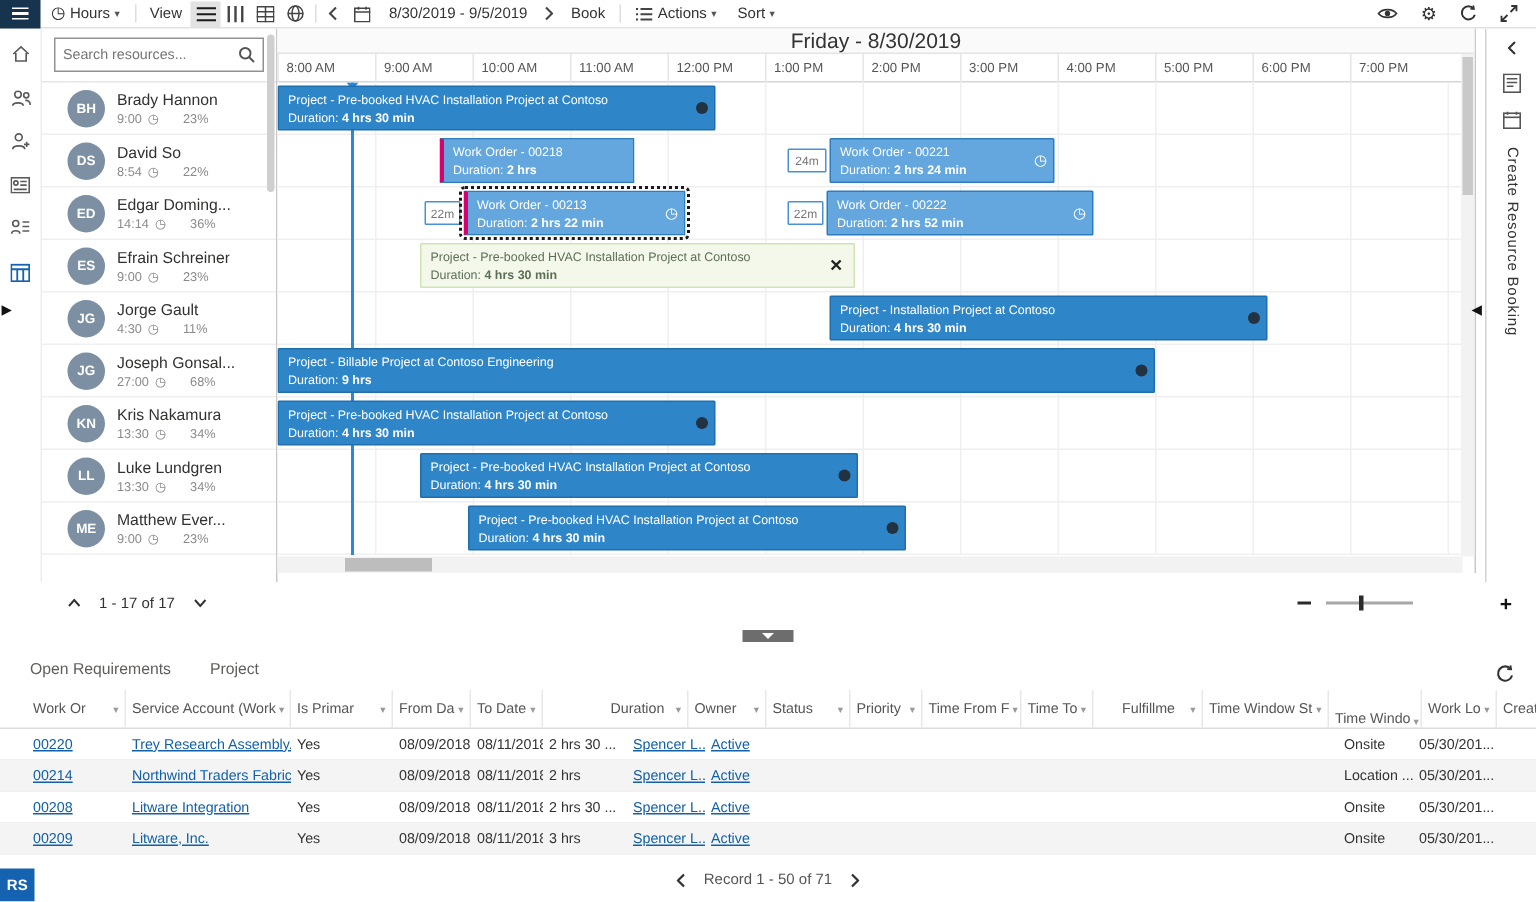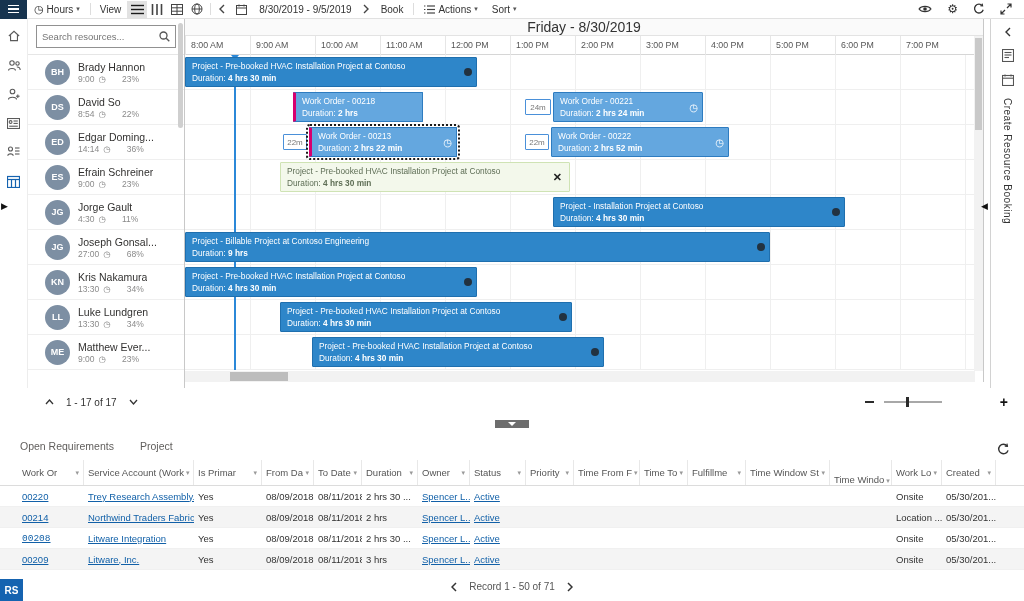--- a/index.html
+++ b/index.html
@@ -596,21 +596,21 @@
       <span class="th-caret">▾</span>
     </div>
     <div class="th" style="width: 52px;">
       <span class="th-label">From Da</span>
       <span class="th-caret">▾</span>
     </div>
     <div class="th" style="width: 48px;">
       <span class="th-label">To Date</span>
       <span class="th-caret">▾</span>
     </div>
-    <div class="th" style="width: 56px;">
+    <div class="th" style="width: 56px; margin-left: 41px;">
       <span class="th-label">Duration</span>
       <span class="th-caret">▾</span>
     </div>
     <div class="th" style="width: 52px;">
       <span class="th-label">Owner</span>
       <span class="th-caret">▾</span>
     </div>
     <div class="th" style="width: 56px;">
       <span class="th-label">Status</span>
       <span class="th-caret">▾</span>
@@ -620,21 +620,21 @@
       <span class="th-caret">▾</span>
     </div>
     <div class="th" style="width: 66px;">
       <span class="th-label">Time From F</span>
       <span class="th-caret">▾</span>
     </div>
     <div class="th" style="width: 48px;">
       <span class="th-label">Time To</span>
       <span class="th-caret">▾</span>
     </div>
-    <div class="th" style="width: 58px;">
+    <div class="th" style="width: 58px; margin-left: 15px;">
       <span class="th-label">Fulfillme</span>
       <span class="th-caret">▾</span>
     </div>
     <div class="th" style="width: 84px;">
       <span class="th-label">Time Window St</span>
       <span class="th-caret">▾</span>
     </div>
     <div class="th" style="width: 62px; align-items: flex-end;">
       <span class="th-label">Time Windo</span>
       <span class="th-caret">▾</span>
@@ -679,21 +679,21 @@
       <div class="td" style="width: 48px;"></div>
       <div class="td" style="width: 66px;"></div>
       <div class="td" style="width: 48px;"></div>
       <div class="td" style="width: 58px;"></div>
       <div class="td" style="width: 84px;"></div>
       <div class="td" style="width: 62px;"></div>
       <div class="td" style="width: 50px;">Location ...</div>
       <div class="td" style="width: 54px;">05/30/201...</div>
     </div>
     <div class="tr">
-      <div class="td link" style="width: 66px; font-family: Liberation Mono, monospace;">00208</div>
+      <div class="td link" style="width: 66px;">00208</div>
       <div class="td link" style="width: 110px;">Litware Integration</div>
       <div class="td" style="width: 68px;">Yes</div>
       <div class="td" style="width: 52px;">08/09/2018</div>
       <div class="td" style="width: 48px;">08/11/2018</div>
       <div class="td" style="width: 56px;">2 hrs 30 ...</div>
       <div class="td link" style="width: 52px;">Spencer L...</div>
       <div class="td link" style="width: 56px;">Active</div>
       <div class="td" style="width: 48px;"></div>
       <div class="td" style="width: 66px;"></div>
       <div class="td" style="width: 48px;"></div>

